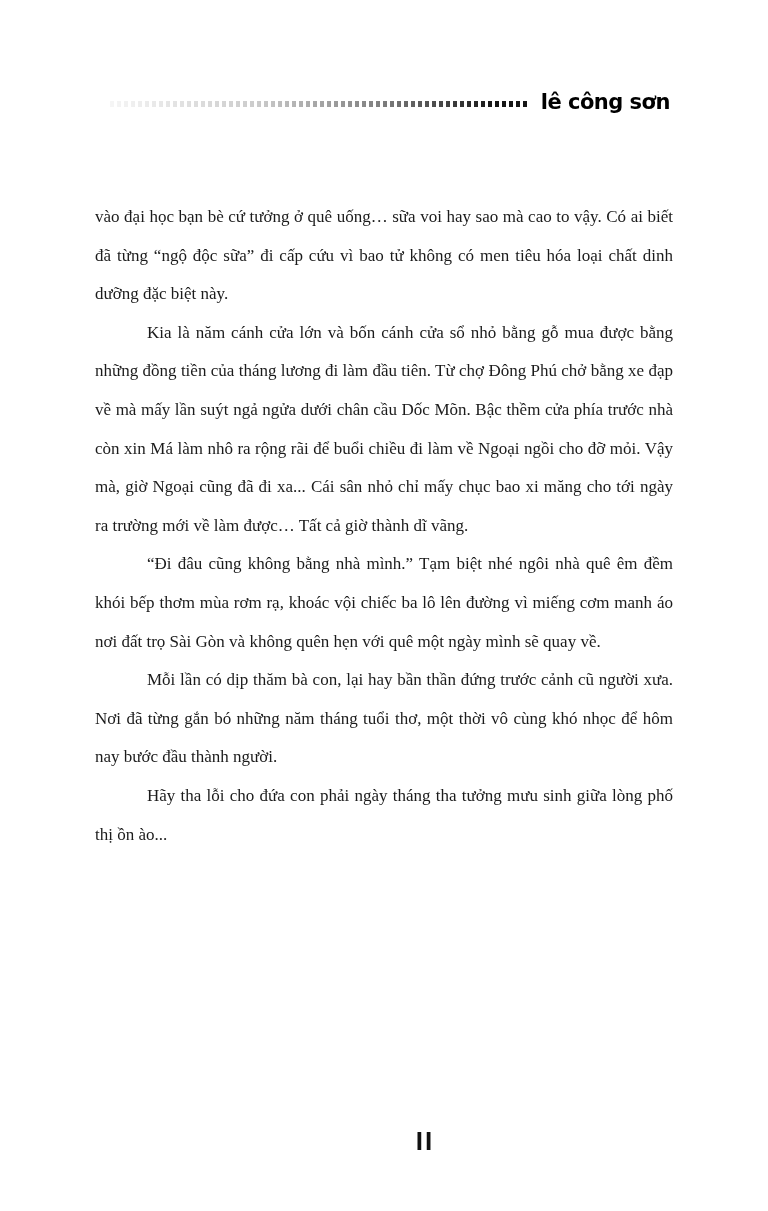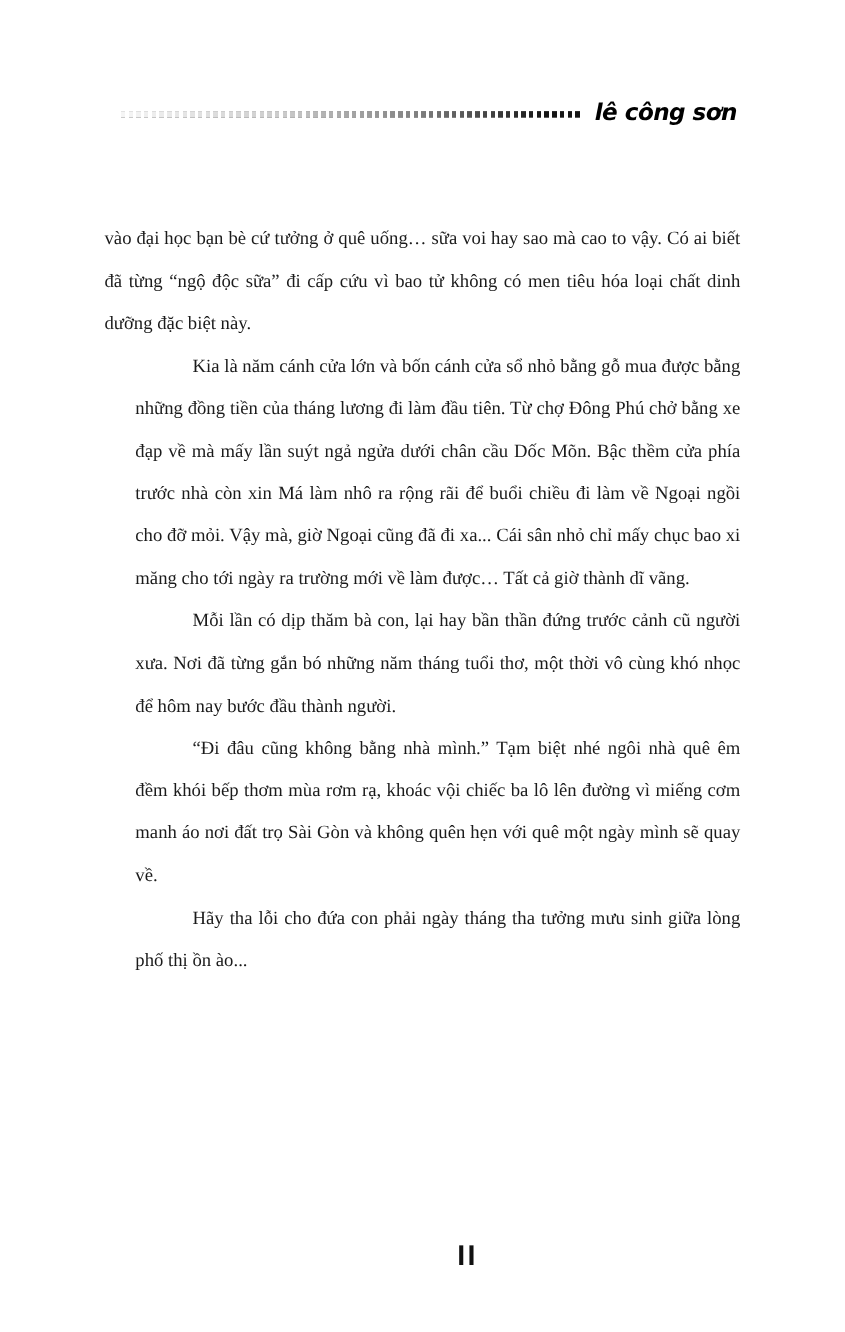--- a/index.html
+++ b/index.html
@@ -19,21 +19,20 @@
 
   
   .page-header {
     position: absolute;
     top: 86px;
     left: 110px;
     right: 98px;
     height: 32px;
     display: flex;
     align-items: center;
-    font-style: italic;
   }
   .dotted-leader {
     flex: 1 1 auto;
     height: 6px;
     margin-top: 4px;
     background-image:
       linear-gradient(to right,
         rgba(255,255,255,0.96) 0%,
         rgba(255,255,255,0.78) 35%,
         rgba(255,255,255,0.45) 65%,
@@ -61,21 +60,20 @@
   }
   .body-text p {
     margin: 0;
     font-size: 17px;
     line-height: 38.6px;
     text-align: justify;
     color: #1b1b1b;
   }
   .body-text p.indent {
     text-indent: 52px;
-    margin-left: 28px;
   }
 
   
   .page-number {
     position: absolute;
     top: 1126px;
     left: 0;
     width: 100%;
     text-align: center;
     font-family: "Liberation Sans", sans-serif;
@@ -92,20 +90,20 @@
 <div class="book-page">
 
   <div class="page-header">
     <div class="dotted-leader"></div>
     <div class="header-author">lê công sơn</div>
   </div>
 
   <div class="body-text">
     <p>vào đại học bạn bè cứ tưởng ở quê uống… sữa voi hay sao mà cao to vậy. Có ai biết đã từng “ngộ độc sữa” đi cấp cứu vì bao tử không có men tiêu hóa loại chất dinh dưỡng đặc biệt này.</p>
     <p class="indent">Kia là năm cánh cửa lớn và bốn cánh cửa sổ nhỏ bằng gỗ mua được bằng những đồng tiền của tháng lương đi làm đầu tiên. Từ chợ Đông Phú chở bằng xe đạp về mà mấy lần suýt ngả ngửa dưới chân cầu Dốc Mõn. Bậc thềm cửa phía trước nhà còn xin Má làm nhô ra rộng rãi để buổi chiều đi làm về Ngoại ngồi cho đỡ mỏi. Vậy mà, giờ Ngoại cũng đã đi xa... Cái sân nhỏ chỉ mấy chục bao xi măng cho tới ngày ra trường mới về làm được… Tất cả giờ thành dĩ vãng.</p>
+    <p class="indent">“Đi đâu cũng không bằng nhà mình.” Tạm biệt nhé ngôi nhà quê êm đềm khói bếp thơm mùa rơm rạ, khoác vội chiếc ba lô lên đường vì miếng cơm manh áo nơi đất trọ Sài Gòn và không quên hẹn với quê một ngày mình sẽ quay về.</p>
     <p class="indent">Mỗi lần có dịp thăm bà con, lại hay bần thần đứng trước cảnh cũ người xưa. Nơi đã từng gắn bó những năm tháng tuổi thơ, một thời vô cùng khó nhọc để hôm nay bước đầu thành người.</p>
-    <p class="indent">“Đi đâu cũng không bằng nhà mình.” Tạm biệt nhé ngôi nhà quê êm đềm khói bếp thơm mùa rơm rạ, khoác vội chiếc ba lô lên đường vì miếng cơm manh áo nơi đất trọ Sài Gòn và không quên hẹn với quê một ngày mình sẽ quay về.</p>
     <p class="indent">Hãy tha lỗi cho đứa con phải ngày tháng tha tưởng mưu sinh giữa lòng phố thị ồn ào...</p>
   </div>
 
   <div class="page-number">II</div>
 
 </div>
 
 </body></html>

